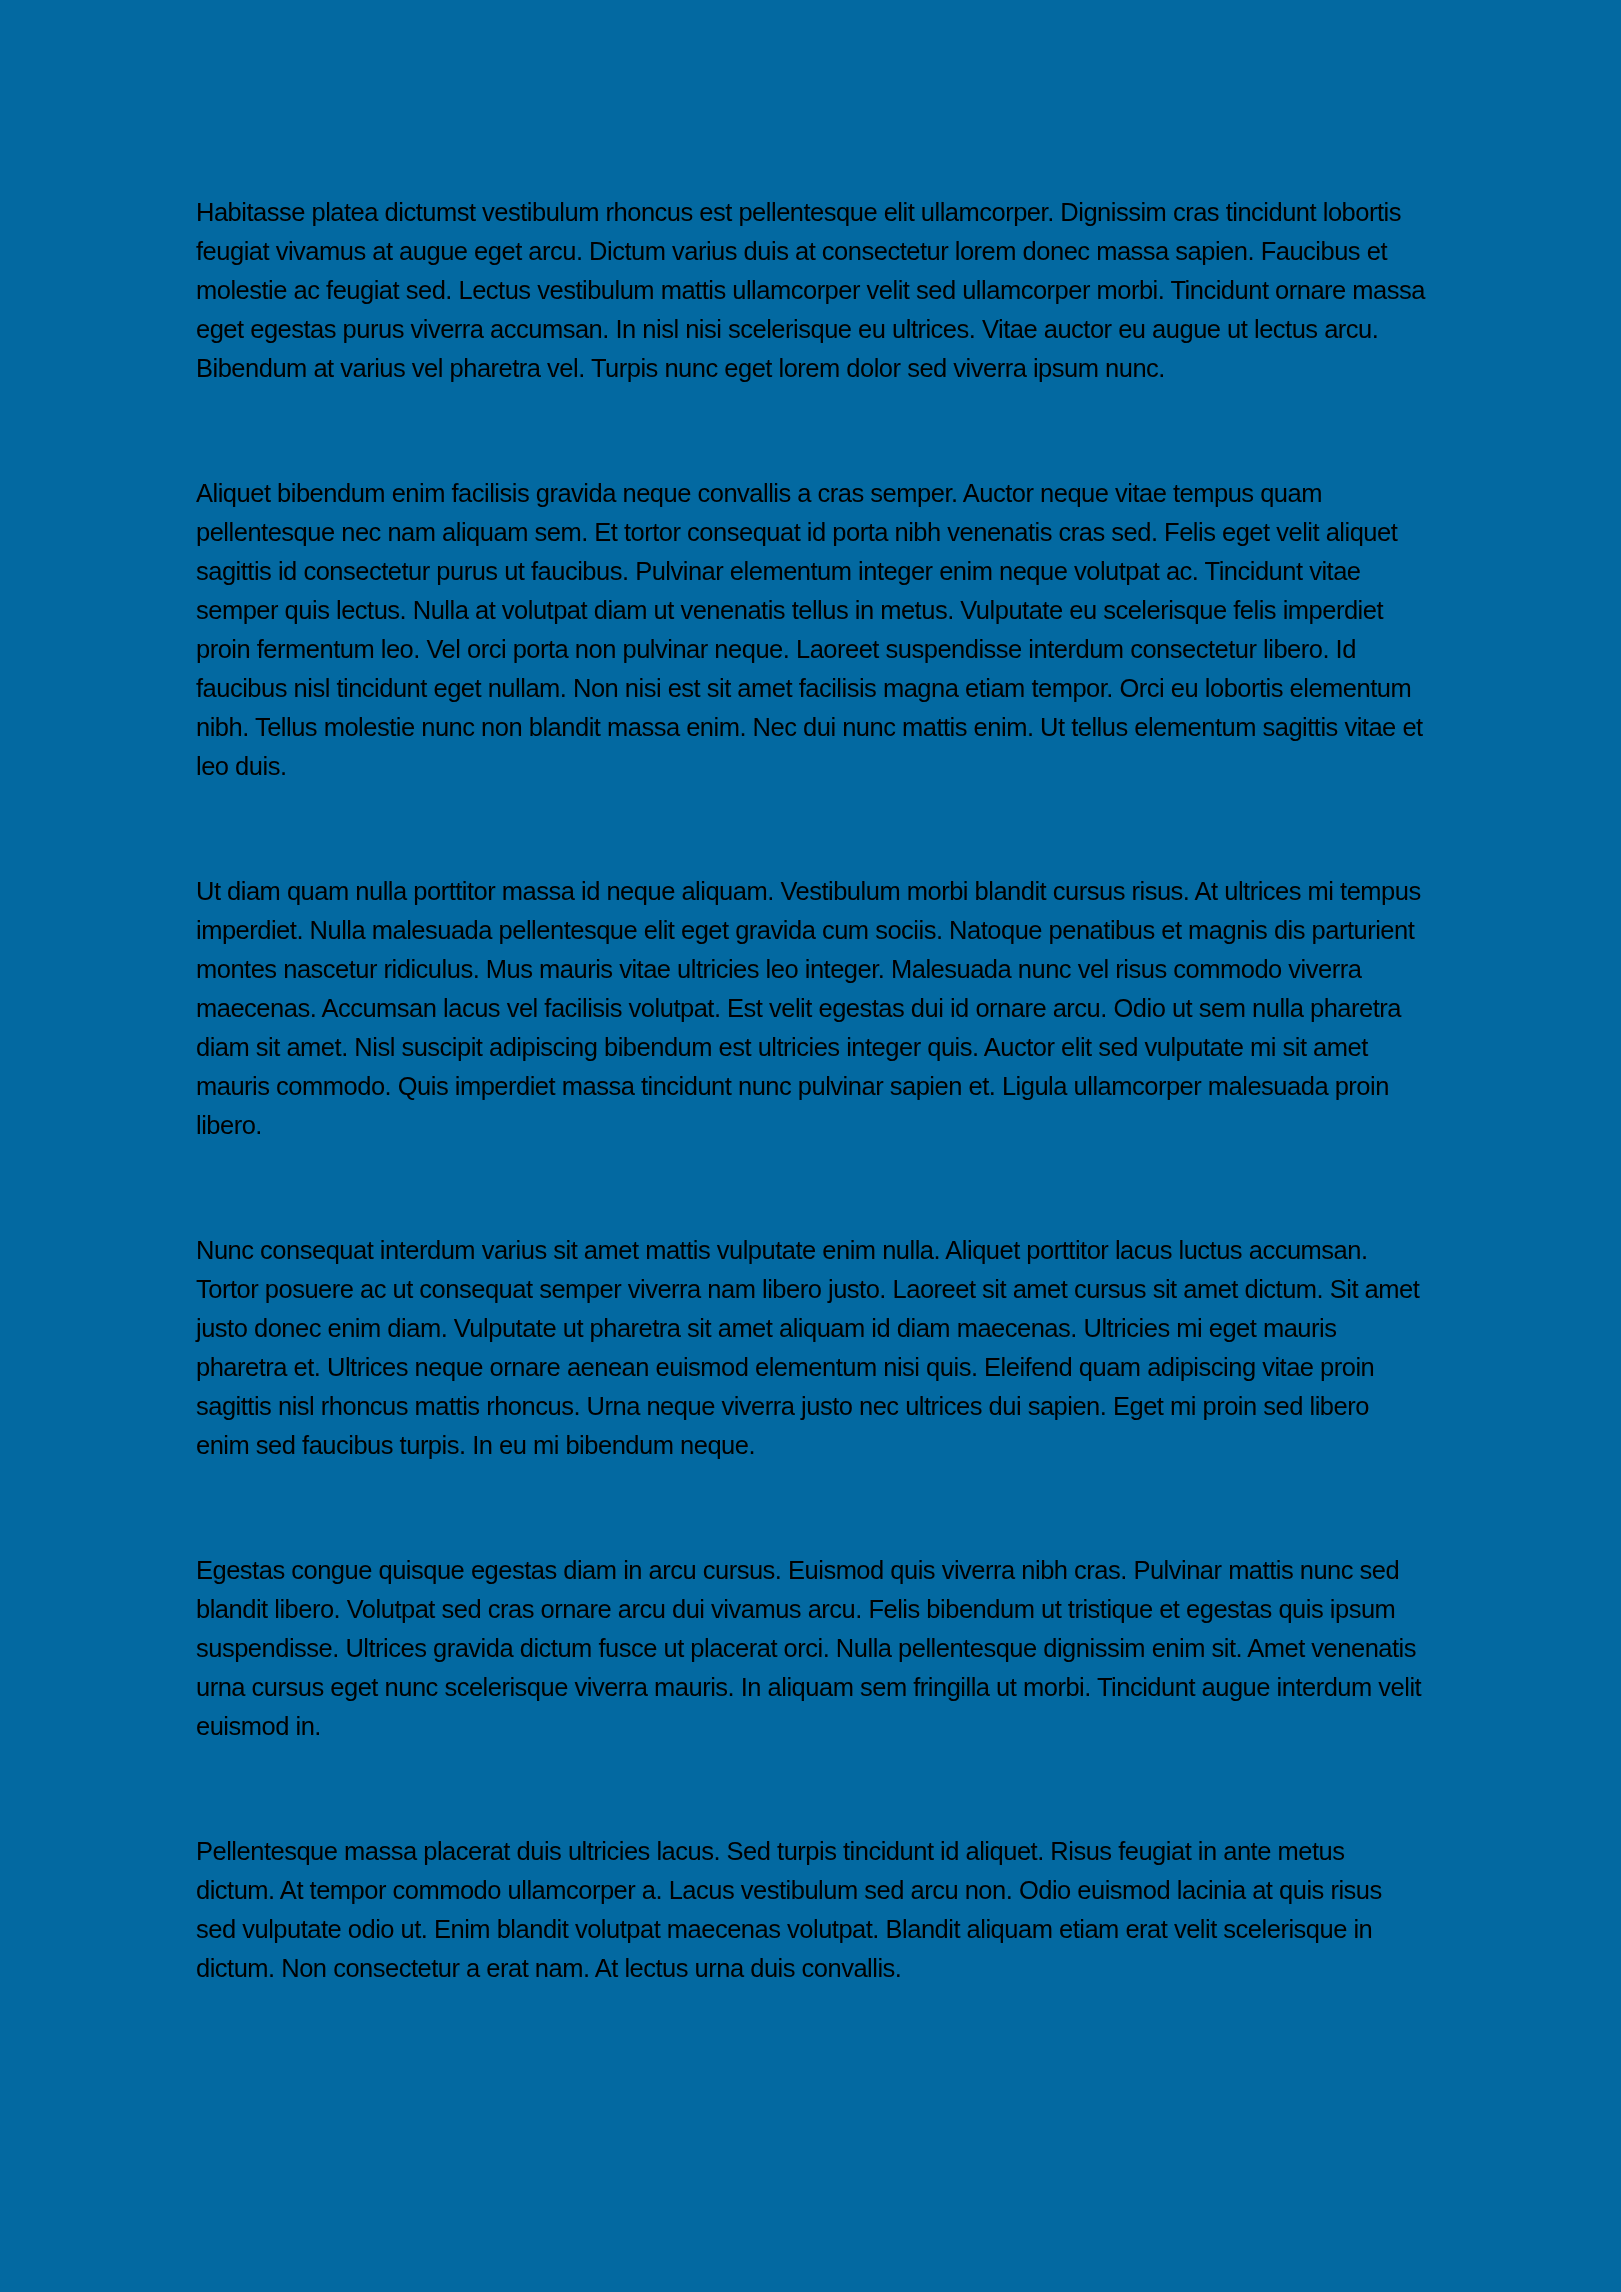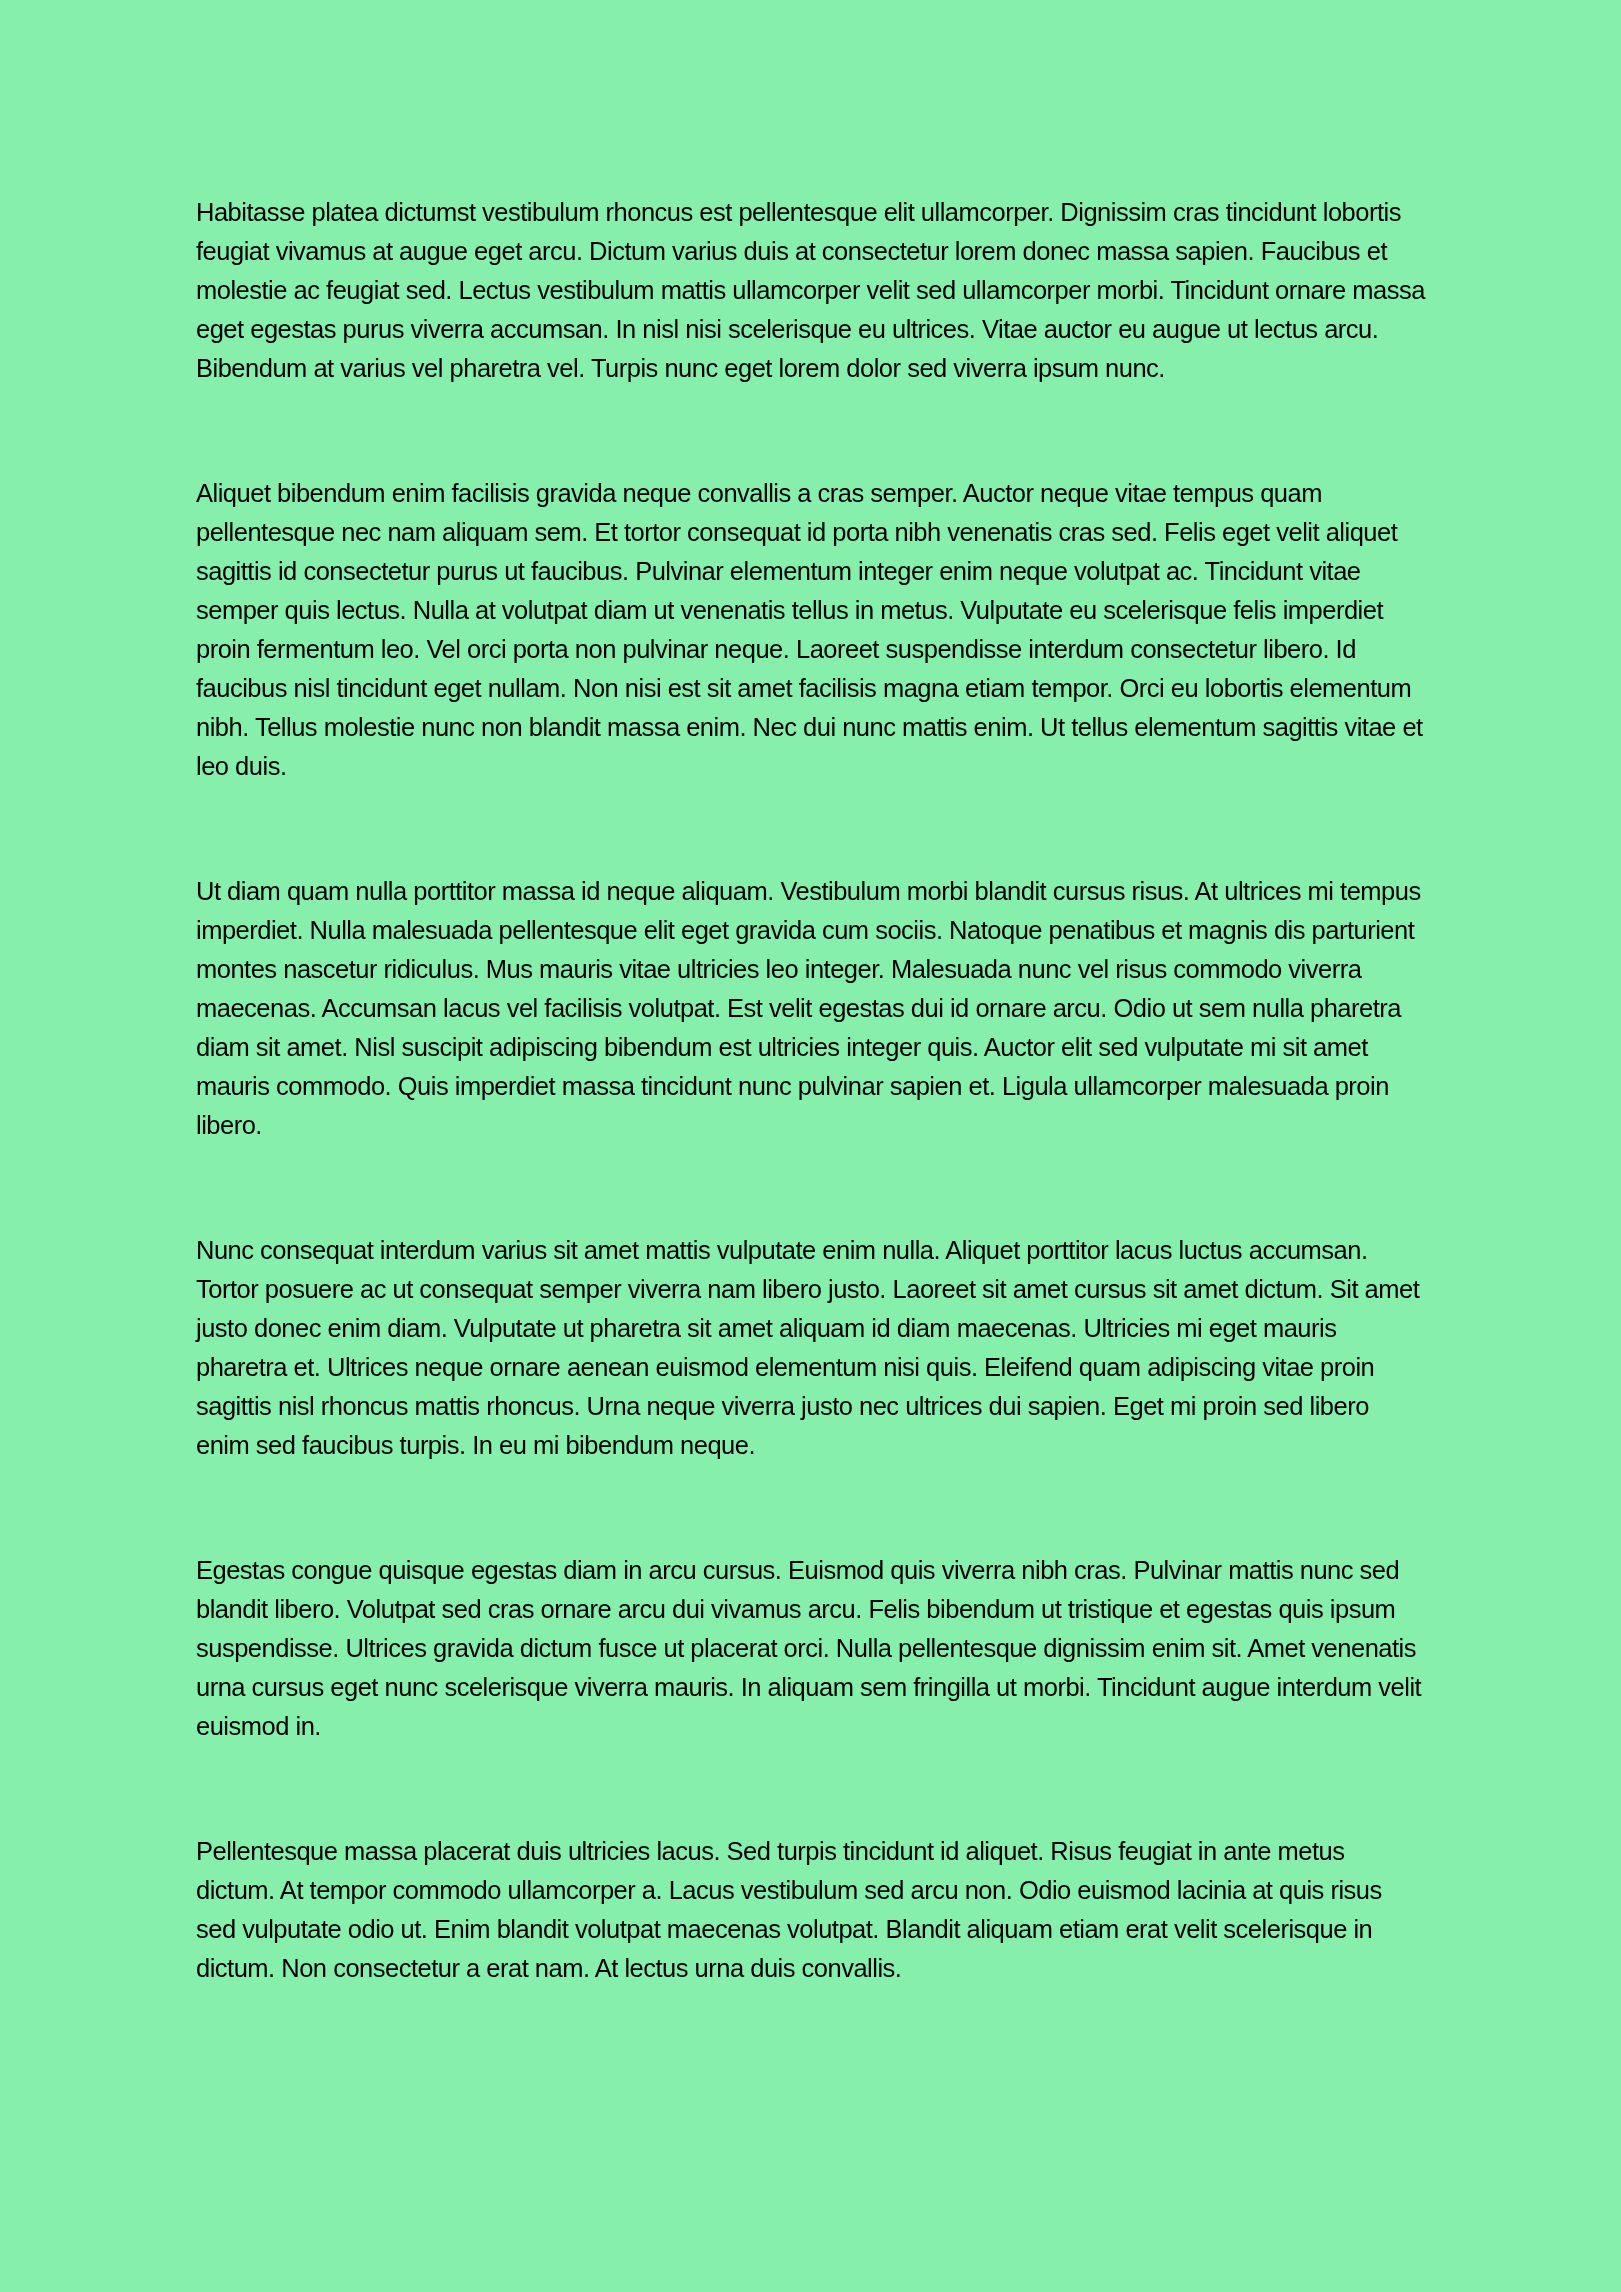--- a/index.html
+++ b/index.html
@@ -9,21 +9,21 @@
   }
   body {
     width: 1621px;
     height: 2293px;
     overflow: hidden;
   }
   .page {
     box-sizing: border-box;
     width: 1621px;
     height: 2293px;
-    background: #86efac;
+    background: #0369a1;
     padding: 193px 196px 0 196px;
   }
   .page p {
     margin: 0 0 86px 0;
     font-family: "Liberation Sans", sans-serif;
     font-size: 25.5px;
     line-height: 39px;
     letter-spacing: -0.5px;
     color: #000000;
     text-align: left;

